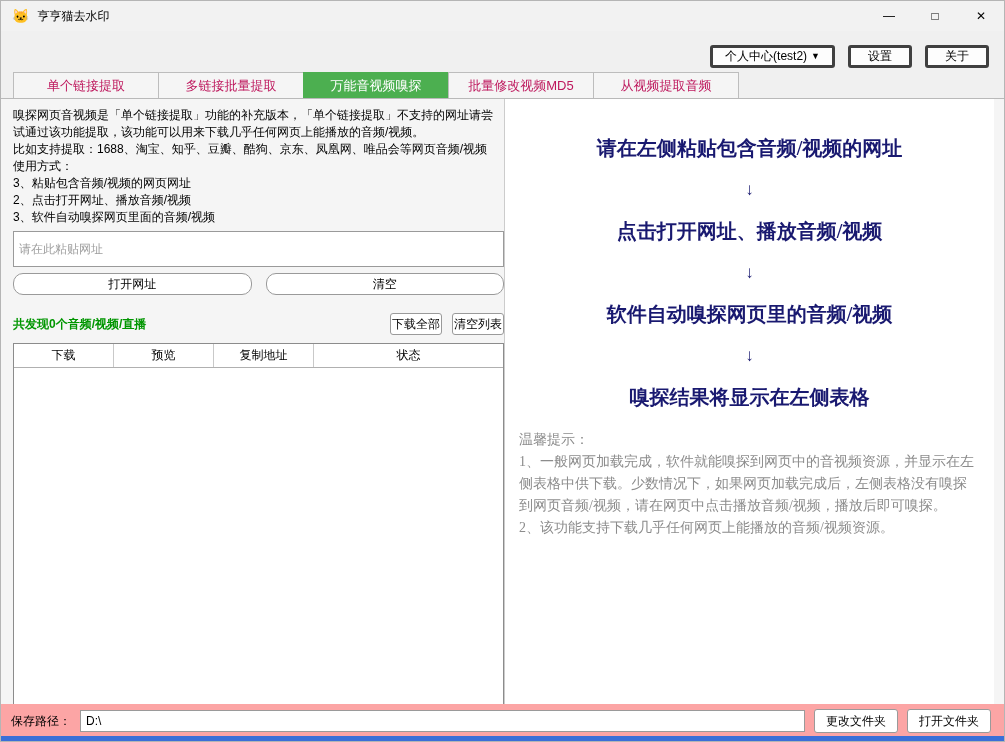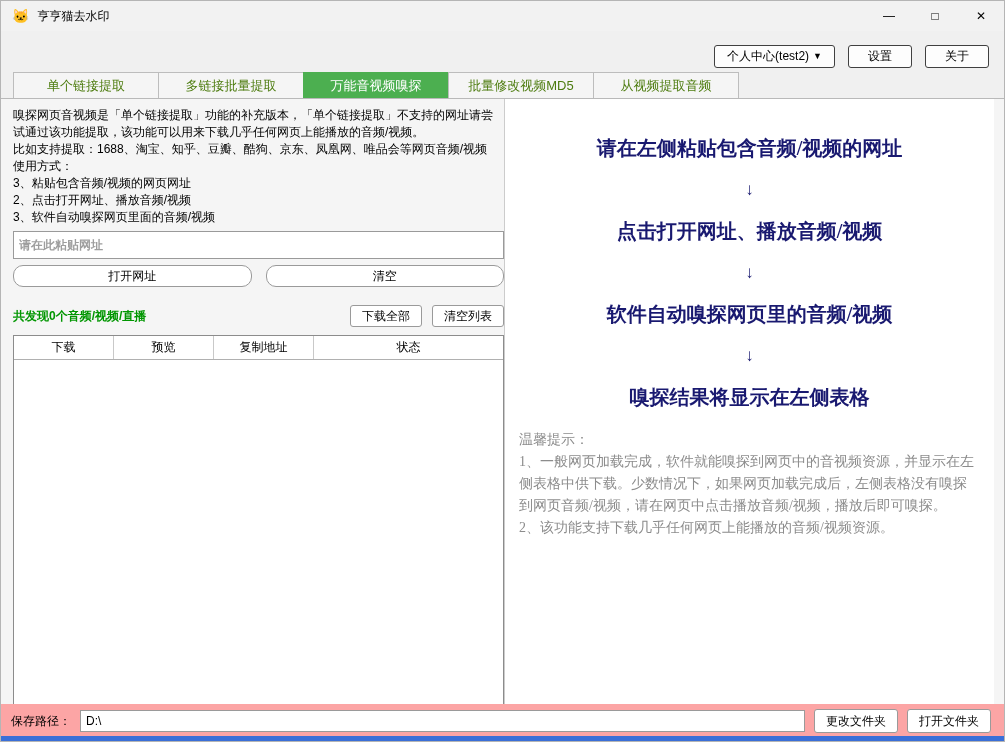--- a/index.html
+++ b/index.html
@@ -9,40 +9,40 @@
 
   
   .titlebar{position:absolute;top:0;left:0;width:100%;height:30px;background:#f2f2f2;display:flex;align-items:center;}
   .app-icon{margin-left:11px;font-size:14px;line-height:1;}
   .window-title{margin-left:8px;font-size:12px;}
   .win-controls{margin-left:auto;display:flex;height:100%;}
   .win-btn{width:46px;height:100%;border:none;background:transparent;font-size:12px;display:flex;align-items:center;justify-content:center;font-family:inherit;color:#000;}
 
   
   .topbar{position:absolute;top:44px;right:15px;display:flex;gap:13px;}
-  .tb-btn{height:23px;min-width:64px;background:#fdfdfd;border:1px solid #404040;border-radius:3px;font-size:12px;font-family:inherit;padding:0 12px;display:flex;align-items:center;justify-content:center;gap:4px;color:#000;}
+  .tb-btn{height:23px;min-width:64px;background:#fdfdfd;border:3px solid #404040;border-radius:3px;font-size:12px;font-family:inherit;padding:0 12px;display:flex;align-items:center;justify-content:center;gap:4px;color:#000;}
   .caret{font-size:9px;line-height:1;}
 
   
   .tabbar{position:absolute;top:71px;left:12px;display:flex;}
-  .tab{width:146px;height:27px;line-height:25px;text-align:center;font-size:13px;background:#f5f5f5;border:1px solid #bdbdbd;border-bottom:none;margin-left:-1px;color:#4d7c0f;}
+  .tab{width:146px;height:27px;line-height:25px;text-align:center;font-size:13px;background:#f5f5f5;border:1px solid #bdbdbd;border-bottom:none;margin-left:-1px;color:#be185d;}
   .tab:first-child{margin-left:0;}
   .tab.active{background:#4caf50;border-color:#4caf50;color:#fff;}
 
   
   .main{position:absolute;top:97px;left:0;width:1005px;height:606px;border-top:1px solid #b9b9b9;background:#f5f5f5;}
   .left-panel{position:absolute;left:12px;top:8px;width:491px;font-size:12px;line-height:17px;color:#000;}
   .desc{margin:0;}
-  .url-input{margin-top:5px;width:100%;height:28px;border:1px solid #9a9a9a;font-size:12px;padding:0 5px;background:#fff;font-family:inherit;display:block;font-weight:bold;}
+  .url-input{margin-top:5px;width:100%;height:36px;border:1px solid #9a9a9a;font-size:12px;padding:0 5px;background:#fff;font-family:inherit;display:block;}
   .url-input::placeholder{color:#9e9e9e;}
   .btn-row{display:flex;gap:14px;margin-top:6px;}
   .btn-row button{flex:1;height:22px;background:#fff;border:1px solid #9a9a9a;border-radius:10px;font-size:12px;font-family:inherit;color:#000;}
   .status-row{display:flex;align-items:center;margin-top:18px;}
   .found{color:#009600;font-weight:bold;font-size:12px;}
-  .small-btn{height:22px;padding:0 11px;background:#fff;border:1px solid #9a9a9a;border-radius:3px;font-size:12px;font-family:inherit;margin-left:10px;color:#000;}
+  .small-btn{height:22px;padding:0 1px;background:#fff;border:1px solid #9a9a9a;border-radius:3px;font-size:12px;font-family:inherit;margin-left:10px;color:#000;}
   .small-btn.first{margin-left:auto;}
   .results-table{margin-top:8px;height:448px;background:#fff;border:1px solid #8c8c8c;}
   .table-header{display:grid;grid-template-columns:100px 100px 100px 1fr;height:24px;border-bottom:1px solid #b0b0b0;}
   .th{display:flex;align-items:center;justify-content:center;font-size:12px;border-right:1px solid #c9c9c9;}
   .th:last-child{border-right:none;}
 
   .right-panel{position:absolute;left:503px;top:0;width:490px;height:606px;background:#ffffff;border-left:1px solid #cccccc;overflow:hidden;}
   .steps{padding-top:18px;text-align:center;font-family:"Liberation Serif",serif;font-weight:bold;color:#191970;}
   .step{font-size:20px;margin:18px 20px;}
   .arrow{font-size:17px;margin:15px 0;}

